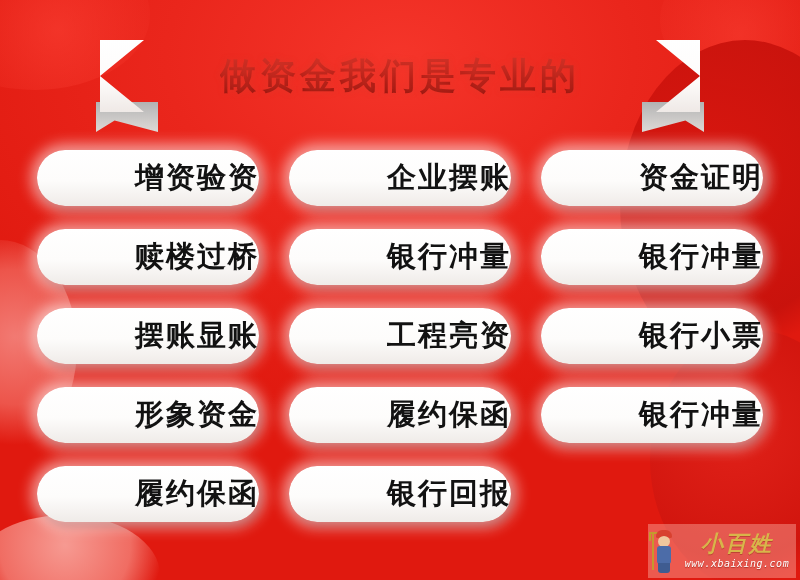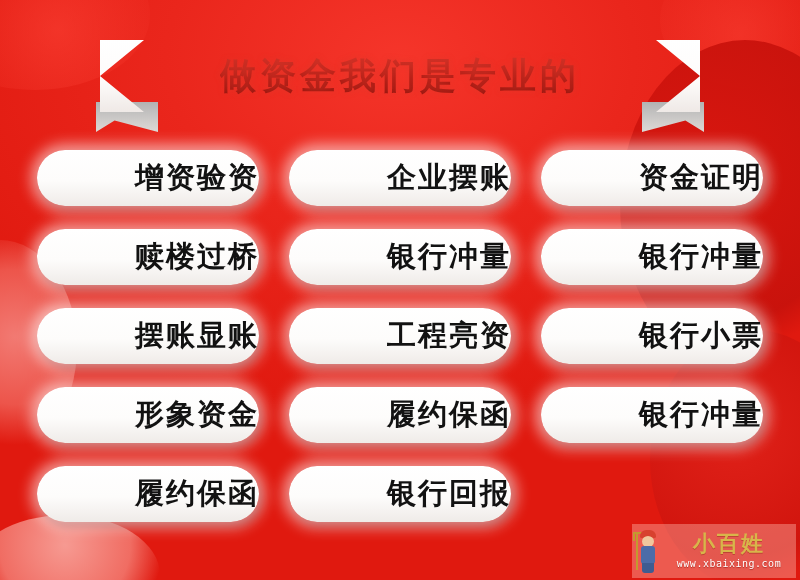--- a/index.html
+++ b/index.html
@@ -162,28 +162,29 @@
     letter-spacing: 2px;
     color: #121212;
     white-space: nowrap;
   }
 
   
   .watermark {
     position: absolute;
     right: 4px;
     bottom: 2px;
-    width: 164px;
+    width: 148px;
     height: 54px;
     background: rgba(255,180,170,.42);
     display: flex;
     align-items: center;
     padding-left: 4px;
     box-sizing: border-box;
     overflow: hidden;
+    font-style: italic;
   }
   .wm-figure {
     position: relative;
     width: 26px;
     height: 46px;
     flex: 0 0 auto;
   }
   .wm-hat {
     position: absolute; left: 4px; top: 2px;
     width: 16px; height: 8px;

